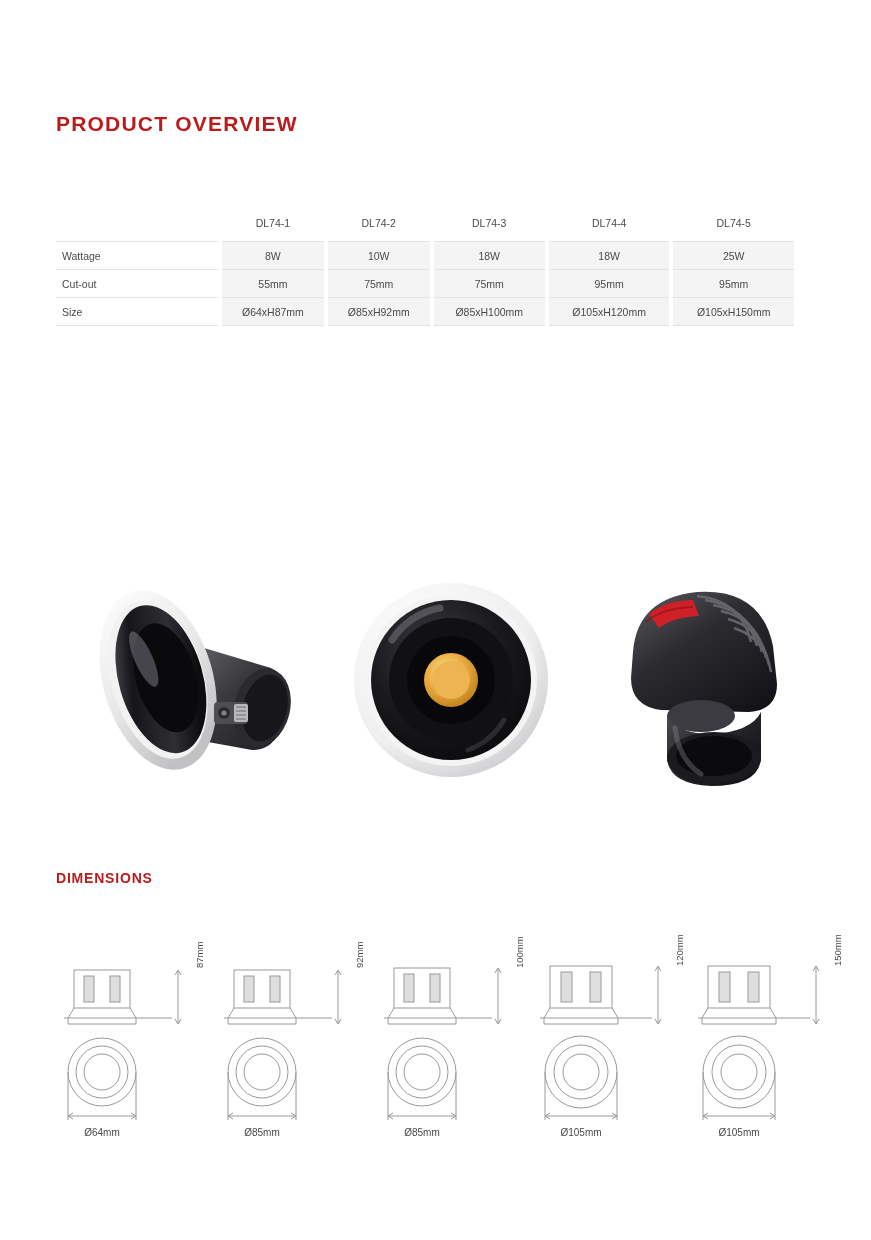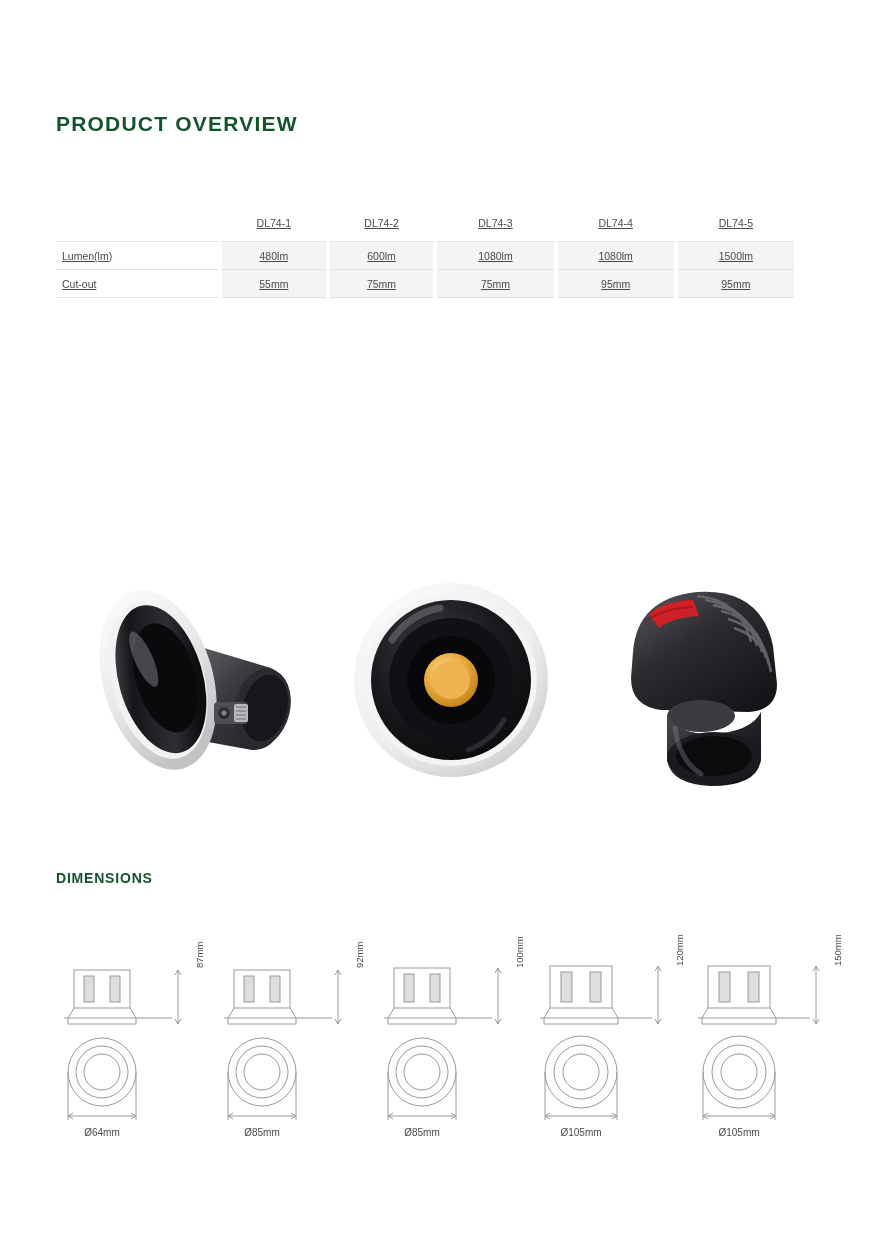--- a/index.html
+++ b/index.html
@@ -13,21 +13,21 @@
     position: relative;
     font-family: "Liberation Sans", sans-serif;
     color: #3a3a3a;
     overflow: hidden;
   }
 
   
   .section-title {
     position: absolute;
     font-weight: bold;
-    color: #14532d;
+    color: #b91c1c;
     letter-spacing: 1.2px;
   }
   #overview-title {
     left: 56px;
     top: 112px;
     font-size: 21px;
   }
   #dimensions-title {
     left: 56px;
     top: 870px;
@@ -42,21 +42,20 @@
     left: 56px;
     top: 205px;
     width: 742px;
     border-collapse: collapse;
     font-size: 10.5px;
     color: #4a4a4a;
   }
   #spec-table th, #spec-table td {
     padding: 0;
     margin: 0;
-    text-decoration: underline;
   }
   #spec-table thead th {
     height: 36px;
     font-weight: normal;
     font-size: 10.5px;
     color: #4a4a4a;
     text-align: center;
     vertical-align: middle;
     border: none;
     background: transparent;
@@ -140,34 +139,42 @@
       <th class="corner"></th>
       <th>DL74-1</th>
       <th>DL74-2</th>
       <th>DL74-3</th>
       <th>DL74-4</th>
       <th>DL74-5</th>
     </tr>
   </thead>
   <tbody>
     <tr>
-      <td class="rowlabel">Lumen(lm)</td>
-      <td class="val">480lm</td>
-      <td class="val">600lm</td>
-      <td class="val">1080lm</td>
-      <td class="val">1080lm</td>
-      <td class="val">1500lm</td>
+      <td class="rowlabel">Wattage</td>
+      <td class="val">8W</td>
+      <td class="val">10W</td>
+      <td class="val">18W</td>
+      <td class="val">18W</td>
+      <td class="val">25W</td>
     </tr>
     <tr>
       <td class="rowlabel">Cut-out</td>
       <td class="val">55mm</td>
       <td class="val">75mm</td>
       <td class="val">75mm</td>
       <td class="val">95mm</td>
       <td class="val">95mm</td>
+    </tr>
+    <tr>
+      <td class="rowlabel">Size</td>
+      <td class="val">Ø64xH87mm</td>
+      <td class="val">Ø85xH92mm</td>
+      <td class="val">Ø85xH100mm</td>
+      <td class="val">Ø105xH120mm</td>
+      <td class="val">Ø105xH150mm</td>
     </tr>
   </tbody>
 </table>
 
 <div id="photo-row">
 
   <div class="photo" id="photo-1">
     <svg width="230" height="250" viewBox="0 0 230 250">
       <defs>
         <linearGradient id="p1body" x1="0" y1="0" x2="1" y2="1">

